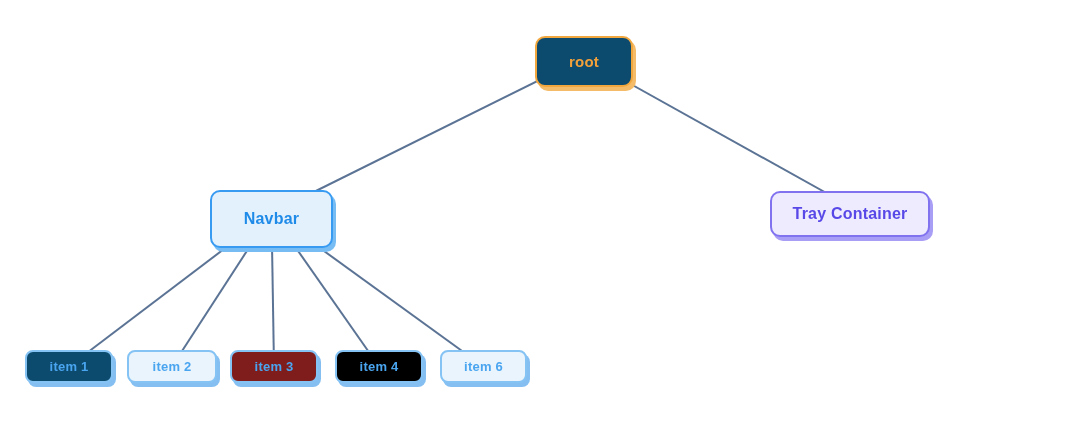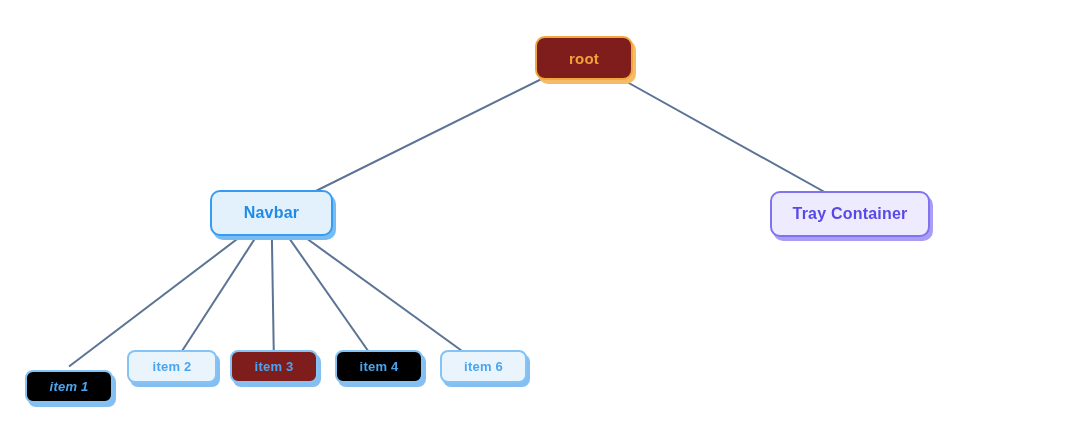--- a/index.html
+++ b/index.html
@@ -48,21 +48,21 @@
 <div id="stage" style="width: 1092px; height: 424px; background: rgb(255, 255, 255);">
   <svg id="edges-layer" xmlns="http://www.w3.org/2000/svg" viewBox="0 0 1092 424">
       <line x1="584" y1="58" x2="271.5" y2="213" stroke="#5b7394" stroke-width="2"></line>
       <line x1="584" y1="58" x2="864" y2="214" stroke="#5b7394" stroke-width="2"></line>
       <line x1="271.5" y1="213" x2="69" y2="366.5" stroke="#5b7394" stroke-width="2"></line>
       <line x1="271.5" y1="213" x2="172" y2="366.5" stroke="#5b7394" stroke-width="2"></line>
       <line x1="271.5" y1="213" x2="274" y2="366.5" stroke="#5b7394" stroke-width="2"></line>
       <line x1="271.5" y1="213" x2="379" y2="366.5" stroke="#5b7394" stroke-width="2"></line>
       <line x1="271.5" y1="213" x2="483.5" y2="366.5" stroke="#5b7394" stroke-width="2"></line>
     </svg>
-<div class="node theme-orange" style="left: 535px; top: 36px; width: 98px; height: 44px; background: #7f1d1d; border-color: rgb(242, 167, 62); color: rgb(242, 161, 58); box-shadow: rgb(244, 188, 104) 3px 4px 0px 0px;">root</div>
-    <div class="node theme-blue" style="left: 210px; top: 190px; width: 123px; height: 46px; background: rgb(227, 241, 253); border-color: rgb(56, 155, 242); color: rgb(31, 139, 232); box-shadow: rgb(119, 189, 244) 3px 4px 0px 0px;">Navbar</div>
+<div class="node theme-orange" style="left: 535px; top: 36px; width: 98px; height: 51px; background: #0c4a6e; border-color: rgb(242, 167, 62); color: rgb(242, 161, 58); box-shadow: rgb(244, 188, 104) 3px 4px 0px 0px;">root</div>
+    <div class="node theme-blue" style="left: 210px; top: 190px; width: 123px; height: 58px; background: rgb(227, 241, 253); border-color: rgb(56, 155, 242); color: rgb(31, 139, 232); box-shadow: rgb(119, 189, 244) 3px 4px 0px 0px;">Navbar</div>
     <div class="node theme-purple" style="left: 770px; top: 191px; width: 160px; height: 46px; background: rgb(237, 235, 253); border-color: rgb(129, 115, 240); color: rgb(89, 72, 232); box-shadow: rgb(169, 158, 245) 3px 4px 0px 0px;">Tray Container</div>
-    <div class="node theme-lightblue" style="left: 25px; top: 370px; width: 88px; height: 33px; background: #000000; border-color: rgb(133, 195, 244); color: rgb(74, 165, 240); box-shadow: rgb(133, 191, 242) 3px 4px 0px 0px; font-style: italic;">item 1</div>
+    <div class="node theme-lightblue" style="left: 25px; top: 350px; width: 88px; height: 33px; background: #0c4a6e; border-color: rgb(133, 195, 244); color: rgb(74, 165, 240); box-shadow: rgb(133, 191, 242) 3px 4px 0px 0px;">item 1</div>
     <div class="node theme-lightblue" style="left: 127px; top: 350px; width: 90px; height: 33px; background: rgb(233, 244, 253); border-color: rgb(133, 195, 244); color: rgb(74, 165, 240); box-shadow: rgb(133, 191, 242) 3px 4px 0px 0px;">item 2</div>
     <div class="node theme-lightblue" style="left: 230px; top: 350px; width: 88px; height: 33px; background: #7f1d1d; border-color: rgb(133, 195, 244); color: rgb(74, 165, 240); box-shadow: rgb(133, 191, 242) 3px 4px 0px 0px;">item 3</div>
     <div class="node theme-lightblue" style="left: 335px; top: 350px; width: 88px; height: 33px; background: #000000; border-color: rgb(133, 195, 244); color: rgb(74, 165, 240); box-shadow: rgb(133, 191, 242) 3px 4px 0px 0px;">item 4</div>
     <div class="node theme-lightblue" style="left: 440px; top: 350px; width: 87px; height: 33px; background: rgb(233, 244, 253); border-color: rgb(133, 195, 244); color: rgb(74, 165, 240); box-shadow: rgb(133, 191, 242) 3px 4px 0px 0px;">item 6</div>
   </div>
 
 </body></html>

